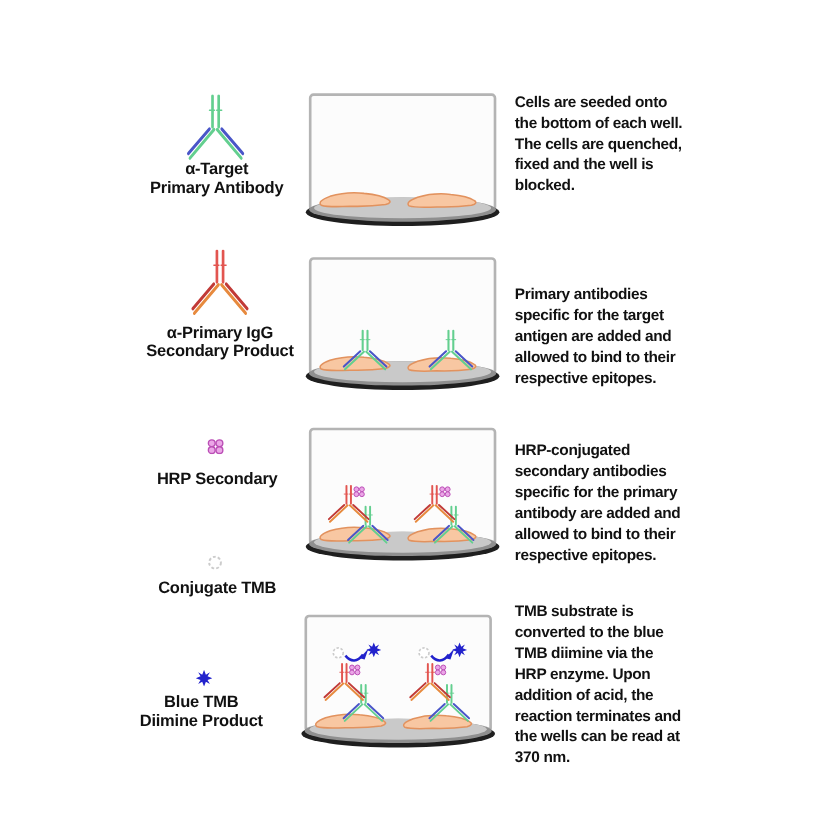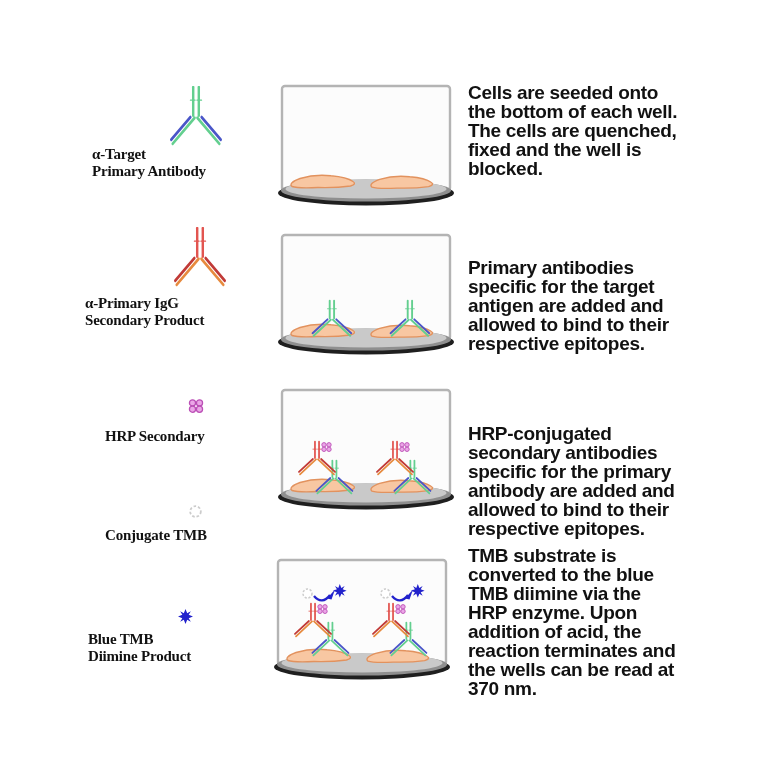--- a/index.html
+++ b/index.html
@@ -1,21 +1,21 @@
 <!DOCTYPE html>
 <html style="--c-text: #111111; --c-primary-green: #63cf8f; --c-primary-blue: #4a56c8; --c-secondary-red: #e25550; --c-secondary-orange: #e78a3e; --c-secondary-dark-red: #c13a37; --c-hrp-fill: #eba6e7; --c-hrp-stroke: #bb4fb6; --c-tmb-gray: #cccccc; --c-diimine-blue: #2222cc; --c-cell-fill: #f8c7a2; --c-cell-outline: #e2925e; --c-well-border: #b4b4b4; --c-dish-dark: #1f1f1f; --c-dish-mid: #8f8f8f; --c-dish-light: #c9c9c9;"><head>
 <meta charset="utf-8">
 <style>
   html,body{margin:0;padding:0;background:#fff;}
   .page{position:relative;width:764px;height:764px;background:#ffffff;overflow:hidden;
         font-family:"Liberation Sans","DejaVu Sans",sans-serif;}
   .abs{position:absolute;}
   .label{position:absolute;font-weight:bold;font-size:15px;line-height:16.5px;
-         color:var(--c-text,#111);white-space:pre-line;letter-spacing:-0.2px;font-family:Liberation Serif, serif;}
-  .desc{position:absolute;font-weight:bold;font-size:19px;line-height:19px;
+         text-align:center;color:var(--c-text,#111);white-space:pre-line;letter-spacing:-0.2px;}
+  .desc{position:absolute;font-weight:bold;font-size:14px;line-height:19px;
         color:var(--c-text,#111);white-space:pre-line;letter-spacing:-0.3px;}
   svg{display:block;}
 </style>
 </head>
 <body>
 
 <div class="page">
 
   <svg width="0" height="0" style="position:absolute" aria-hidden="true">
     <defs>
@@ -125,21 +125,21 @@
         <g>
           <use href="#ab" transform="translate(37,72) scale(0.68)" style="--ab-stem:var(--c-primary-green);--ab-arm-outer:var(--c-primary-green);--ab-arm-inner:var(--c-primary-blue)"></use>
           <use href="#ab" transform="translate(19.6,53) scale(0.68)" style="--ab-stem:var(--c-secondary-red);--ab-arm-outer:var(--c-secondary-orange);--ab-arm-inner:var(--c-secondary-dark-red)"></use>
           <use href="#hrp" transform="translate(44,54)"></use>
           <use href="#ab" transform="translate(115,72) scale(0.68)" style="--ab-stem:var(--c-primary-green);--ab-arm-outer:var(--c-primary-green);--ab-arm-inner:var(--c-primary-blue)"></use>
           <use href="#ab" transform="translate(97.6,53) scale(0.68)" style="--ab-stem:var(--c-secondary-red);--ab-arm-outer:var(--c-secondary-orange);--ab-arm-inner:var(--c-secondary-dark-red)"></use>
           <use href="#hrp" transform="translate(122,54)"></use>
         </g>
       </svg>
     </div>
-    <div class="desc" style="left:468px;top:424px;width:262px">HRP-conjugated
+    <div class="desc" style="left:468px;top:400px;width:262px">HRP-conjugated
 secondary antibodies
 specific for the primary
 antibody are added and
 allowed to bind to their
 respective epitopes.</div>
     <div class="abs" style="left:189px;top:505px">
       <svg width="13" height="13" viewBox="0 0 11 11">
           <use href="#tmb"></use>
         </svg>
     </div>

